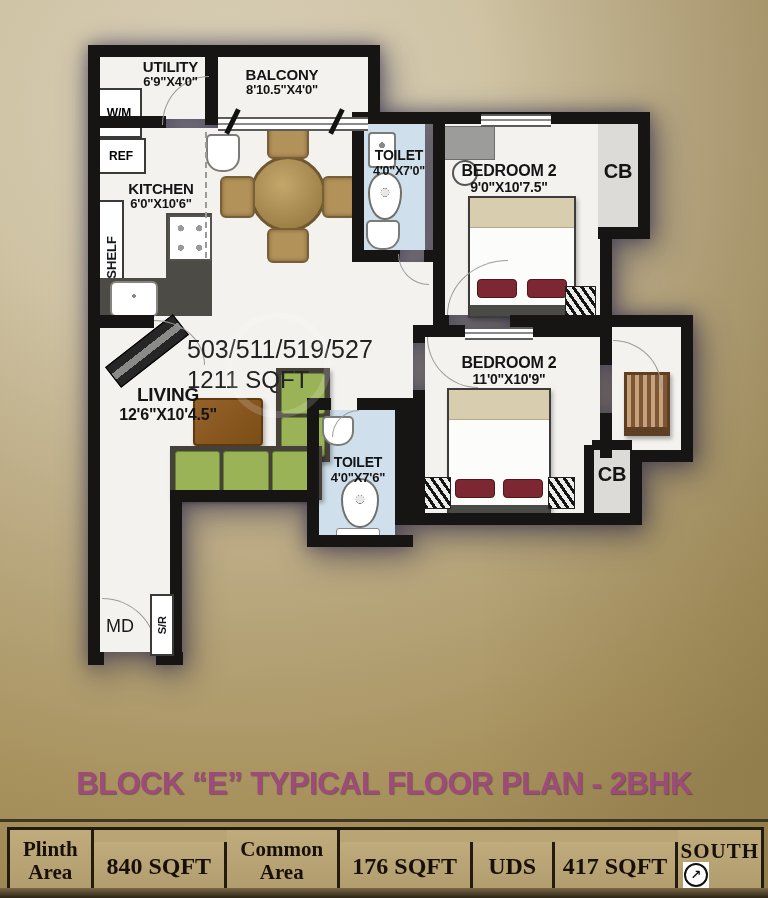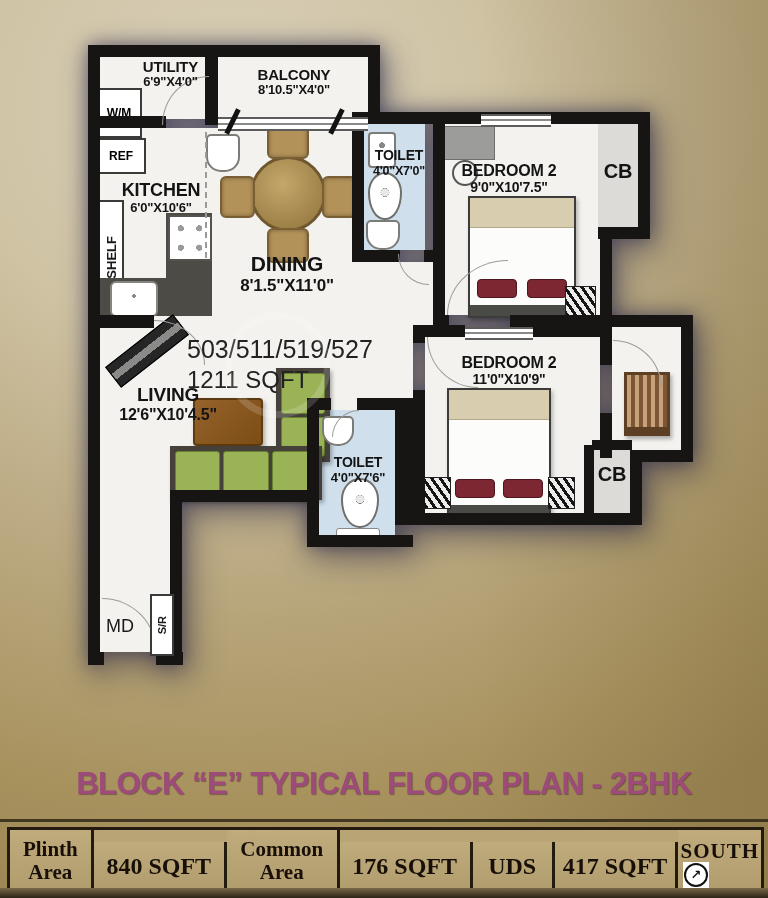--- a/index.html
+++ b/index.html
@@ -213,31 +213,27 @@
     <div class="arc" style="left:427px;top:337px;width:50px;height:50px;border-width:0 0 1.5px 1.5px;border-radius:0 0 0 100%"></div>
 
     <div class="vbox" style="left:150px;top:594px;width:20px;height:58px">
       <span class="vtext" style="font-size:11px">S/R</span>
     </div>
 
     <div class="rlabel" style="left:113px;top:58px;width:115px">
       <span class="nm" style="font-size:15px">UTILITY</span>
       <span class="dm" style="font-size:13px">6'9"X4'0"</span>
     </div>
-    <div class="rlabel" style="left:234px;top:66px;width:120px">
+    <div class="rlabel" style="left:222px;top:66px;width:120px">
       <span class="nm" style="font-size:15px">BALCONY</span>
       <span class="dm" style="font-size:13px">8'10.5"X4'0"</span>
     </div>
     <div class="rlabel" style="left:110px;top:180px;width:102px">
-      <span class="nm" style="font-size:18px">KITCHEN</span>
+      <span class="nm" style="font-size:15px">KITCHEN</span>
       <span class="dm" style="font-size:13px">6'0"X10'6"</span>
-    </div>
-    <div class="rlabel" style="left:226px;top:252px;width:122px">
-      <span class="nm" style="font-size:21px">DINING</span>
-      <span class="dm" style="font-size:17px">8'1.5"X11'0"</span>
     </div>
     <div class="rlabel" style="left:366px;top:148px;width:66px">
       <span class="nm" style="font-size:14px">TOILET</span>
       <span class="dm" style="font-size:12.5px">4'0"X7'0"</span>
     </div>
     <div class="rlabel" style="left:450px;top:162px;width:118px">
       <span class="nm" style="font-size:16px">BEDROOM 2</span>
       <span class="dm" style="font-size:14px">9'0"X10'7.5"</span>
     </div>
     <div class="rlabel" style="left:98px;top:384px;width:140px">

